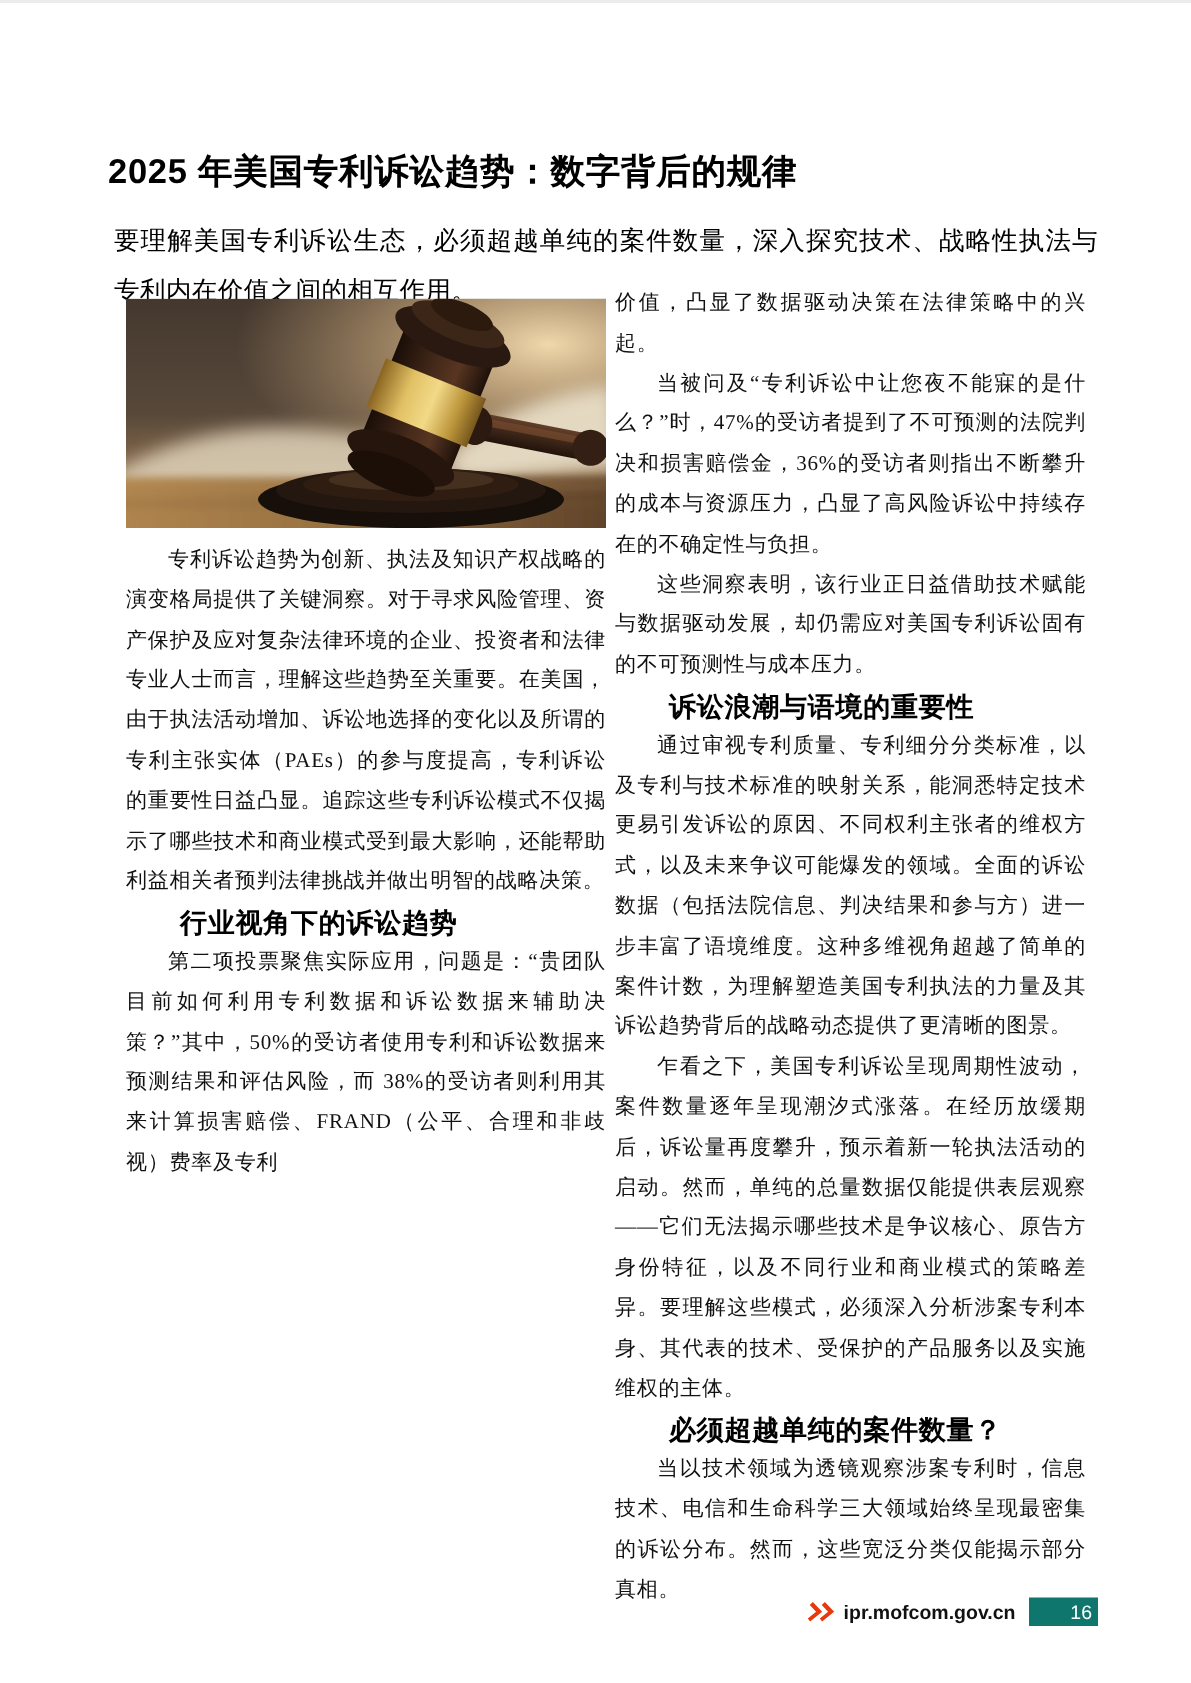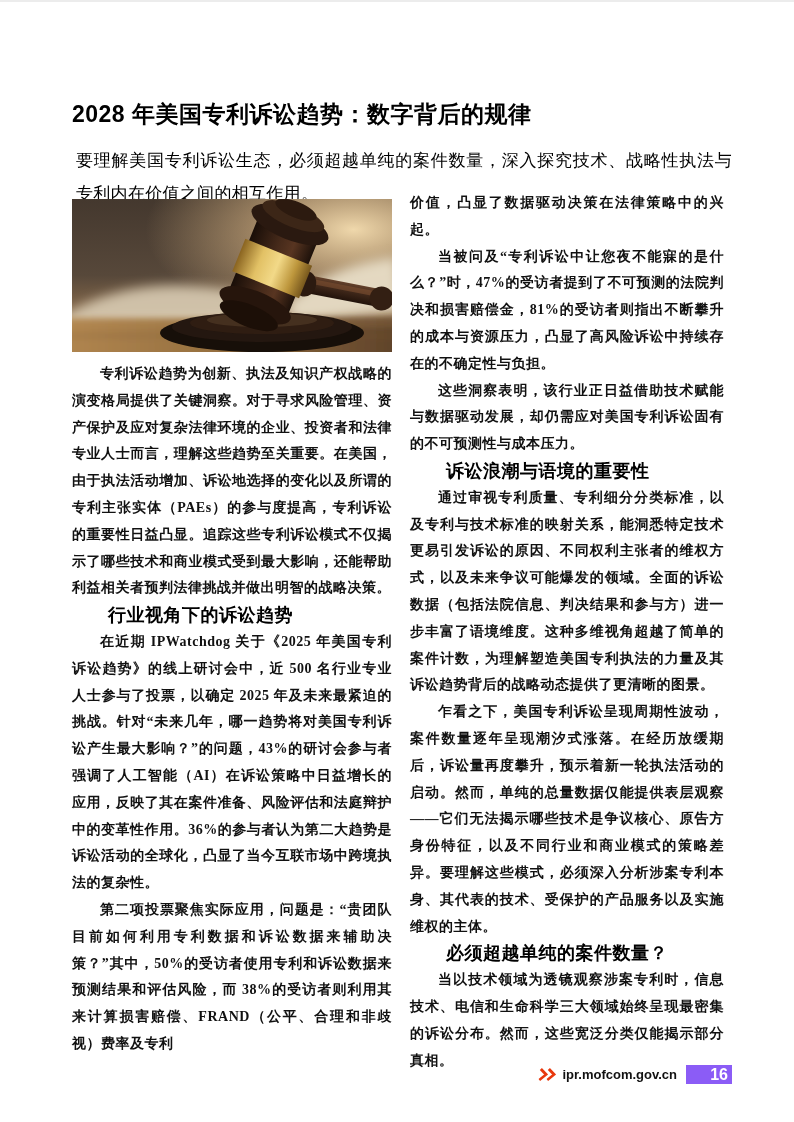--- a/index.html
+++ b/index.html
@@ -16,53 +16,53 @@
     font-size:23px; font-weight:bold; color:#000; letter-spacing:0.5px;
     margin:0;
   }
   .subtitle {
     position:absolute; left:72px; top:138px; width:656px;
     font-family:"Liberation Sans", sans-serif;
     font-size:17px; font-weight:normal; line-height:33px; color:#000;
     text-align:justify; margin:4px; letter-spacing:0.3px;
   }
   .col { position:absolute; font-size:14px; line-height:26.8px; letter-spacing:0.5px; }
-  .col-left  { left:72px;  top:197px; width:320px; }
+  .col-left  { left:84px;  top:197px; width:320px; }
   .col-right { left:410px; top:188px; width:314px; }
   .photo {
     width:320px; height:153px; overflow:hidden; margin:0 0 9px 0;
     line-height:0;
   }
-  .para { margin:0; text-align:justify;font-weight:bold; }
+  .para { margin:0; text-align:justify; }
   .indent { text-indent:2em; }
   .heading {
     margin:0; font-family:"Liberation Sans", sans-serif;
     font-size:18px; font-weight:bold; line-height:26.8px;
     text-indent:2em; color:#000;
   }
   .footer {
     position:absolute; right:62px; top:1035px;
     display:flex; align-items:center;
     font-family:"Liberation Sans", sans-serif;
     margin-top:28px;
   }
   .footer .chev { margin-right:5px; display:block; }
   .footer .site { font-size:13px; font-weight:bold; color:#111; margin-right:9px; }
   .pagebox {
-    background:#8b5cf6; color:#fff; width:46px; height:19px;
+    background:#0f766e; color:#fff; width:46px; height:19px;
     display:flex; align-items:center; justify-content:flex-end;
-    font-size:16px; font-weight:bold; padding-right:4px; box-sizing:border-box;
+    font-size:13px; font-weight:normal; padding-right:4px; box-sizing:border-box;
   }
 </style>
 </head>
 <body>
 
 <div class="page">
 
-  <h1 class="title">2028 年美国专利诉讼趋势：数字背后的规律</h1>
+  <h1 class="title">2025 年美国专利诉讼趋势：数字背后的规律</h1>
   <p class="subtitle">要理解美国专利诉讼生态，必须超越单纯的案件数量，深入探究技术、战略性执法与专利内在价值之间的相互作用。</p>
 
   <div class="col col-left">
     <div class="photo">
       <svg width="320" height="153" viewBox="0 0 320 153" preserveAspectRatio="none">
         <defs>
           <linearGradient id="bg" x1="0" y1="0" x2="0" y2="1">
             <stop offset="0" stop-color="#44382e"></stop>
             <stop offset="0.5" stop-color="#57483a"></stop>
             <stop offset="0.76" stop-color="#8a6c4c"></stop>
@@ -141,27 +141,26 @@
           <ellipse cx="200" cy="6" rx="22" ry="8" fill="#2c1a0f"></ellipse>
           <rect x="164" y="52" width="72" height="35" fill="url(#gold)"></rect>
           <ellipse cx="198" cy="110" rx="38" ry="14" fill="#26150c"></ellipse>
           <ellipse cx="196" cy="122" rx="31" ry="11" fill="#1c0f07"></ellipse>
         </g>
       </svg>
     </div>
 
     <p class="para indent">专利诉讼趋势为创新、执法及知识产权战略的演变格局提供了关键洞察。对于寻求风险管理、资产保护及应对复杂法律环境的企业、投资者和法律专业人士而言，理解这些趋势至关重要。在美国，由于执法活动增加、诉讼地选择的变化以及所谓的专利主张实体（PAEs）的参与度提高，专利诉讼的重要性日益凸显。追踪这些专利诉讼模式不仅揭示了哪些技术和商业模式受到最大影响，还能帮助利益相关者预判法律挑战并做出明智的战略决策。</p>
     <h2 class="heading">行业视角下的诉讼趋势</h2>
-    <p class="para indent">在近期 IPWatchdog 关于《2025 年美国专利诉讼趋势》的线上研讨会中，近 500 名行业专业人士参与了投票，以确定 2025 年及未来最紧迫的挑战。针对“未来几年，哪一趋势将对美国专利诉讼产生最大影响？”的问题，43%的研讨会参与者强调了人工智能（AI）在诉讼策略中日益增长的应用，反映了其在案件准备、风险评估和法庭辩护中的变革性作用。36%的参与者认为第二大趋势是诉讼活动的全球化，凸显了当今互联市场中跨境执法的复杂性。</p>
     <p class="para indent">第二项投票聚焦实际应用，问题是：“贵团队目前如何利用专利数据和诉讼数据来辅助决策？”其中，50%的受访者使用专利和诉讼数据来预测结果和评估风险，而 38%的受访者则利用其来计算损害赔偿、FRAND（公平、合理和非歧视）费率及专利</p>
   </div>
 
   <div class="col col-right">
     <p class="para">价值，凸显了数据驱动决策在法律策略中的兴起。</p>
-    <p class="para indent">当被问及“专利诉讼中让您夜不能寐的是什么？”时，47%的受访者提到了不可预测的法院判决和损害赔偿金，81%的受访者则指出不断攀升的成本与资源压力，凸显了高风险诉讼中持续存在的不确定性与负担。</p>
+    <p class="para indent">当被问及“专利诉讼中让您夜不能寐的是什么？”时，47%的受访者提到了不可预测的法院判决和损害赔偿金，36%的受访者则指出不断攀升的成本与资源压力，凸显了高风险诉讼中持续存在的不确定性与负担。</p>
     <p class="para indent">这些洞察表明，该行业正日益借助技术赋能与数据驱动发展，却仍需应对美国专利诉讼固有的不可预测性与成本压力。</p>
     <h2 class="heading">诉讼浪潮与语境的重要性</h2>
     <p class="para indent">通过审视专利质量、专利细分分类标准，以及专利与技术标准的映射关系，能洞悉特定技术更易引发诉讼的原因、不同权利主张者的维权方式，以及未来争议可能爆发的领域。全面的诉讼数据（包括法院信息、判决结果和参与方）进一步丰富了语境维度。这种多维视角超越了简单的案件计数，为理解塑造美国专利执法的力量及其诉讼趋势背后的战略动态提供了更清晰的图景。</p>
     <p class="para indent">乍看之下，美国专利诉讼呈现周期性波动，案件数量逐年呈现潮汐式涨落。在经历放缓期后，诉讼量再度攀升，预示着新一轮执法活动的启动。然而，单纯的总量数据仅能提供表层观察——它们无法揭示哪些技术是争议核心、原告方身份特征，以及不同行业和商业模式的策略差异。要理解这些模式，必须深入分析涉案专利本身、其代表的技术、受保护的产品服务以及实施维权的主体。</p>
     <h2 class="heading">必须超越单纯的案件数量？</h2>
     <p class="para indent">当以技术领域为透镜观察涉案专利时，信息技术、电信和生命科学三大领域始终呈现最密集的诉讼分布。然而，这些宽泛分类仅能揭示部分真相。</p>
   </div>
 
   <div class="footer">
     <svg class="chev" width="19" height="13" viewBox="0 0 19 13">

